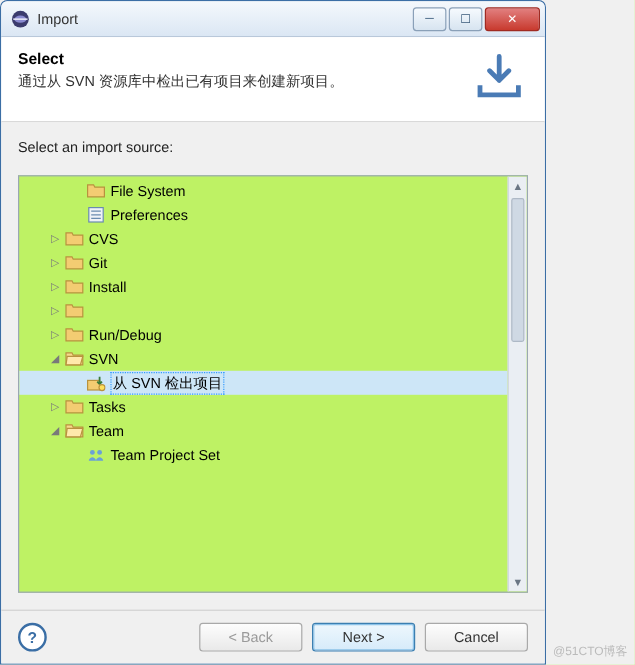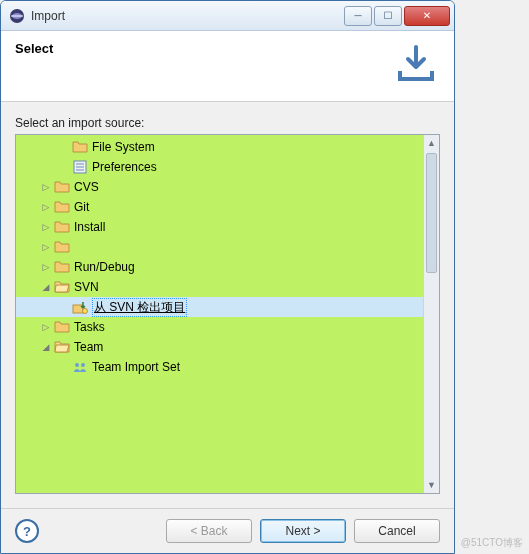--- a/index.html
+++ b/index.html
@@ -10,35 +10,35 @@
 .titlebar .title { flex: 1; color: #333; }
 .win-btns { display: flex; gap: 2px; }
 .win-btn { width: 28px; height: 20px; border: 1px solid #8aa0b8; border-radius: 3px; display: flex; align-items: center; justify-content: center; background: linear-gradient(#f6fafe,#d7e4f0); color:#3a5a7a; font-size:10px;}
 .win-btn.close { background: linear-gradient(#e28080,#c83a2e); border-color:#a02a22; color:#fff; width:46px;}
 .banner { background: #fff; padding: 10px 14px 12px 14px; display: flex; align-items: flex-start; border-bottom: 1px solid #d0d0d0; }
 .banner-text { flex:1; }
 .banner-title { font-weight: bold; font-size: 13px; color:#000; margin-bottom: 4px; }
 .banner-desc { color:#333; }
 .banner-icon { width:48px; height:48px; margin-left:8px; }
 .content { flex:1; background:#f0f0f0; padding: 14px 14px 0 14px; display:flex; flex-direction:column; }
-.label { color:#222; margin-bottom:4px; }
+.label { color:#222; margin-bottom:16px; }
 .filter { border:1px solid #9aa7b3; background:#fff; padding:3px 5px; color:#888; margin-bottom:6px; }
 .tree-wrap { flex:1; border:1px solid #9aa7b3; background:#bef264; position:relative; overflow:hidden; margin-bottom:14px; }
 .tree { position:absolute; inset:0 16px 0 0; overflow:auto; padding:2px 0; }
 .scrollbar { position:absolute; right:0; top:0; bottom:0; width:16px; background:#eaeef3; border-left:1px solid #ccd4dc; }
 .scrollbar .thumb { position:absolute; left:2px; right:2px; top:18px; height:120px; background:#cfd9e4; border:1px solid #aeb9c6; border-radius:2px;}
 .scrollbar .arr { position:absolute; left:0; right:0; height:16px; display:flex; align-items:center; justify-content:center; color:#6a7684; font-size:9px;}
 .scrollbar .arr.up{top:0;} .scrollbar .arr.down{bottom:0;}
 .node { display:flex; align-items:center; height:20px; padding-left:6px; white-space:nowrap; }
 .twisty { width:12px; height:12px; margin-right:2px; display:flex; align-items:center; justify-content:center; color:#7a7a7a; font-size:9px;}
 .twisty.none { visibility:hidden; }
 .icon { width:16px; height:16px; margin-right:4px; display:flex; align-items:center; justify-content:center; }
 .folder svg, .icon svg { width:16px; height:16px; }
 .node-label { color:#000; }
-.selected { background:#cde6f7;text-decoration:underline; }
+.selected { background:#cde6f7; }
 .selected .node-label { border:1px dotted #3399ff; background:#cde6f7; padding:0 1px;}
 .d0{padding-left:24px;} .d1{padding-left:42px;}
 .buttons { background:#f0f0f0; border-top:1px solid #d0d0d0; padding:10px 14px; display:flex; align-items:center; gap:8px; }
 .spacer{flex:1;}
 .help { width:24px; height:24px; border:2px solid #3a6ea5; border-radius:50%; color:#3a6ea5; display:flex; align-items:center; justify-content:center; font-weight:bold; font-size:13px; background:#fff;}
 .btn { min-width:86px; height:24px; border:1px solid #a9a9a9; background:linear-gradient(#fdfdfd,#e9e9e9); border-radius:3px; display:flex; align-items:center; justify-content:center; color:#333;}
 .btn.disabled { color:#9a9a9a; }
 .btn.default { border:1px solid #3c7fb1; box-shadow:0 0 0 1px #8cc2e8 inset; background:linear-gradient(#eef7fd,#d6ebfa);}
 .watermark{position:fixed;right:6px;bottom:4px;color:#bbb;font-size:10px;}
 </style>
@@ -59,20 +59,21 @@
     <div class="win-btns">
       <div class="win-btn">─</div>
       <div class="win-btn">☐</div>
       <div class="win-btn close">✕</div>
     </div>
   </div>
 
   <div class="banner">
     <div class="banner-text">
       <div class="banner-title">Select</div>
+      <div class="banner-desc">通过从 SVN 资源库中检出已有项目来创建新项目。</div>
     </div>
     <span class="banner-icon">
       <svg viewBox="0 0 48 48">
           <path d="M6 30v10h36V30h-4v6H10v-6z" fill="#4a7bb5"></path>
           <path d="M24 6v20m0 0l-8-8m8 8l8-8" stroke="#4a7bb5" stroke-width="4" fill="none" stroke-linecap="round" stroke-linejoin="round"></path>
         </svg>
     </span>
   </div>
 
   <div class="content">
@@ -186,21 +187,21 @@
           </div>
           <div class="node d1">
             <span class="twisty none"></span>
             <span class="icon">
               <svg viewBox="0 0 16 16">
                 <circle cx="5" cy="6" r="2" fill="#6aa0d8"></circle>
                 <circle cx="11" cy="6" r="2" fill="#6aa0d8"></circle>
                 <path d="M2 13c0-2 2-3 3-3s3 1 3 3m0 0c0-2 2-3 3-3s3 1 3 3" fill="#6aa0d8"></path>
               </svg>
             </span>
-            <span class="node-label">Team Import Set</span>
+            <span class="node-label">Team Project Set</span>
           </div>
         </div>
       <div class="scrollbar">
         <div class="arr up">▲</div>
         <div class="thumb"></div>
         <div class="arr down">▼</div>
       </div>
     </div>
   </div>
 

